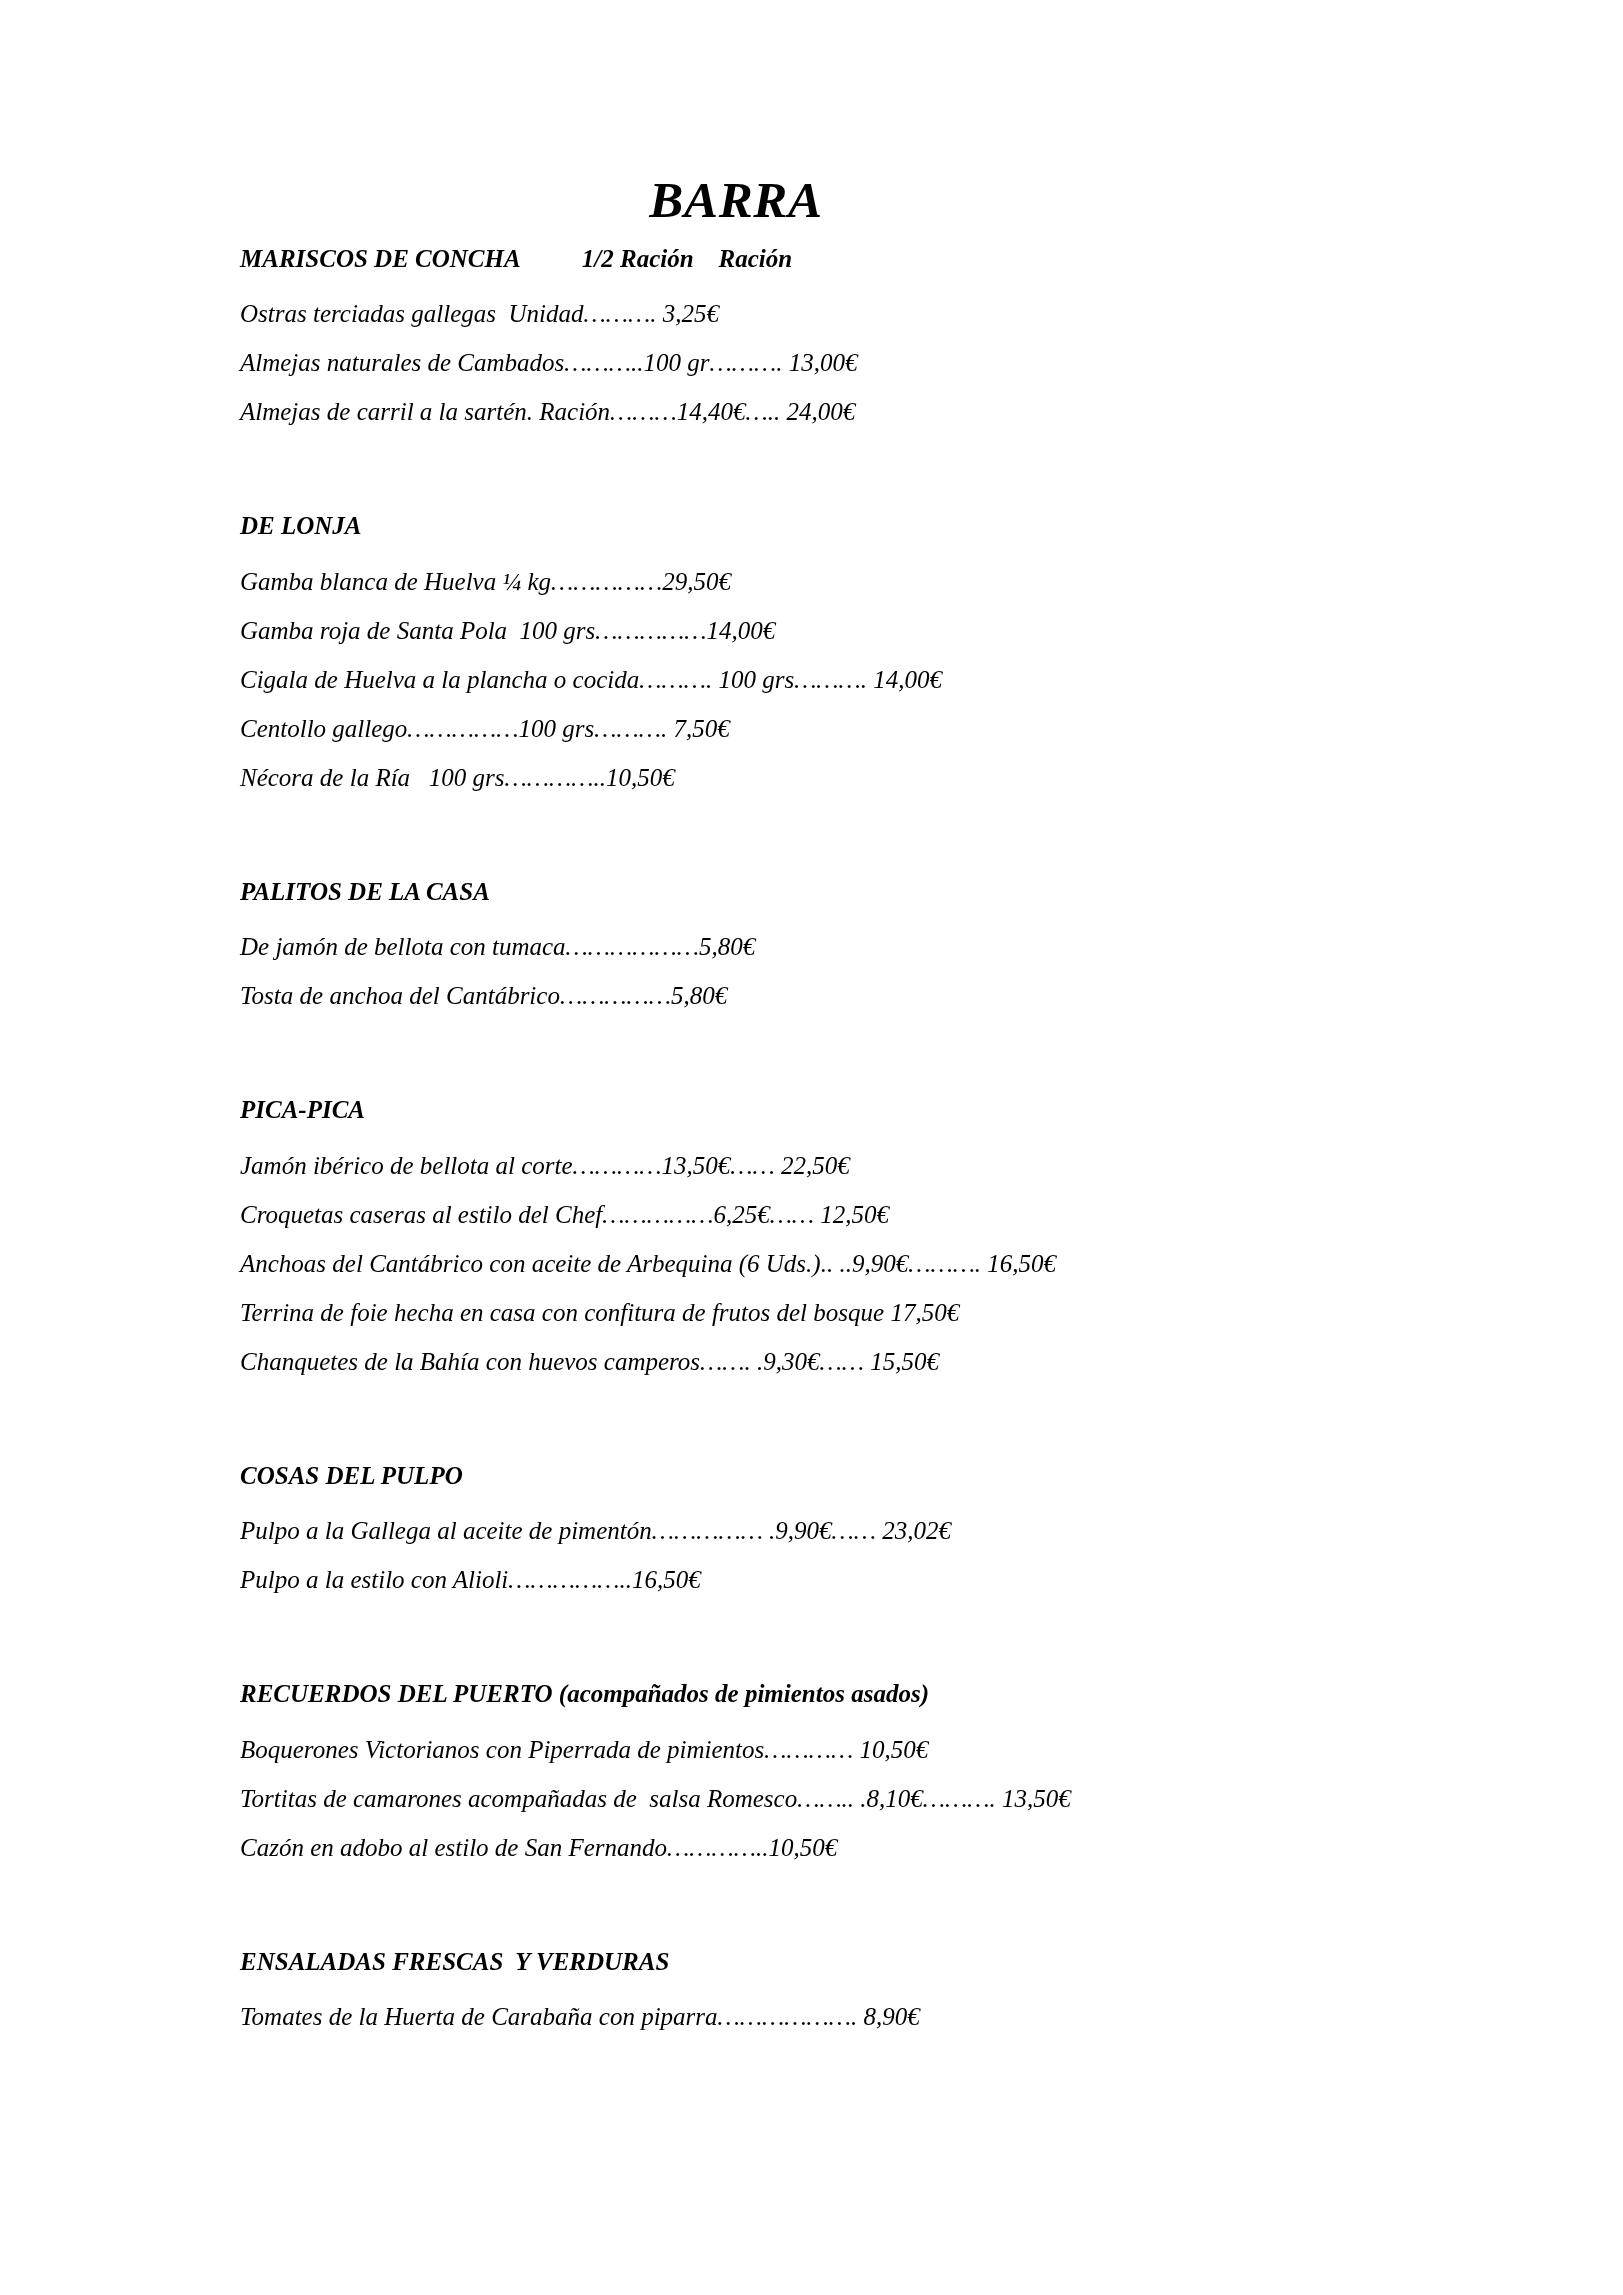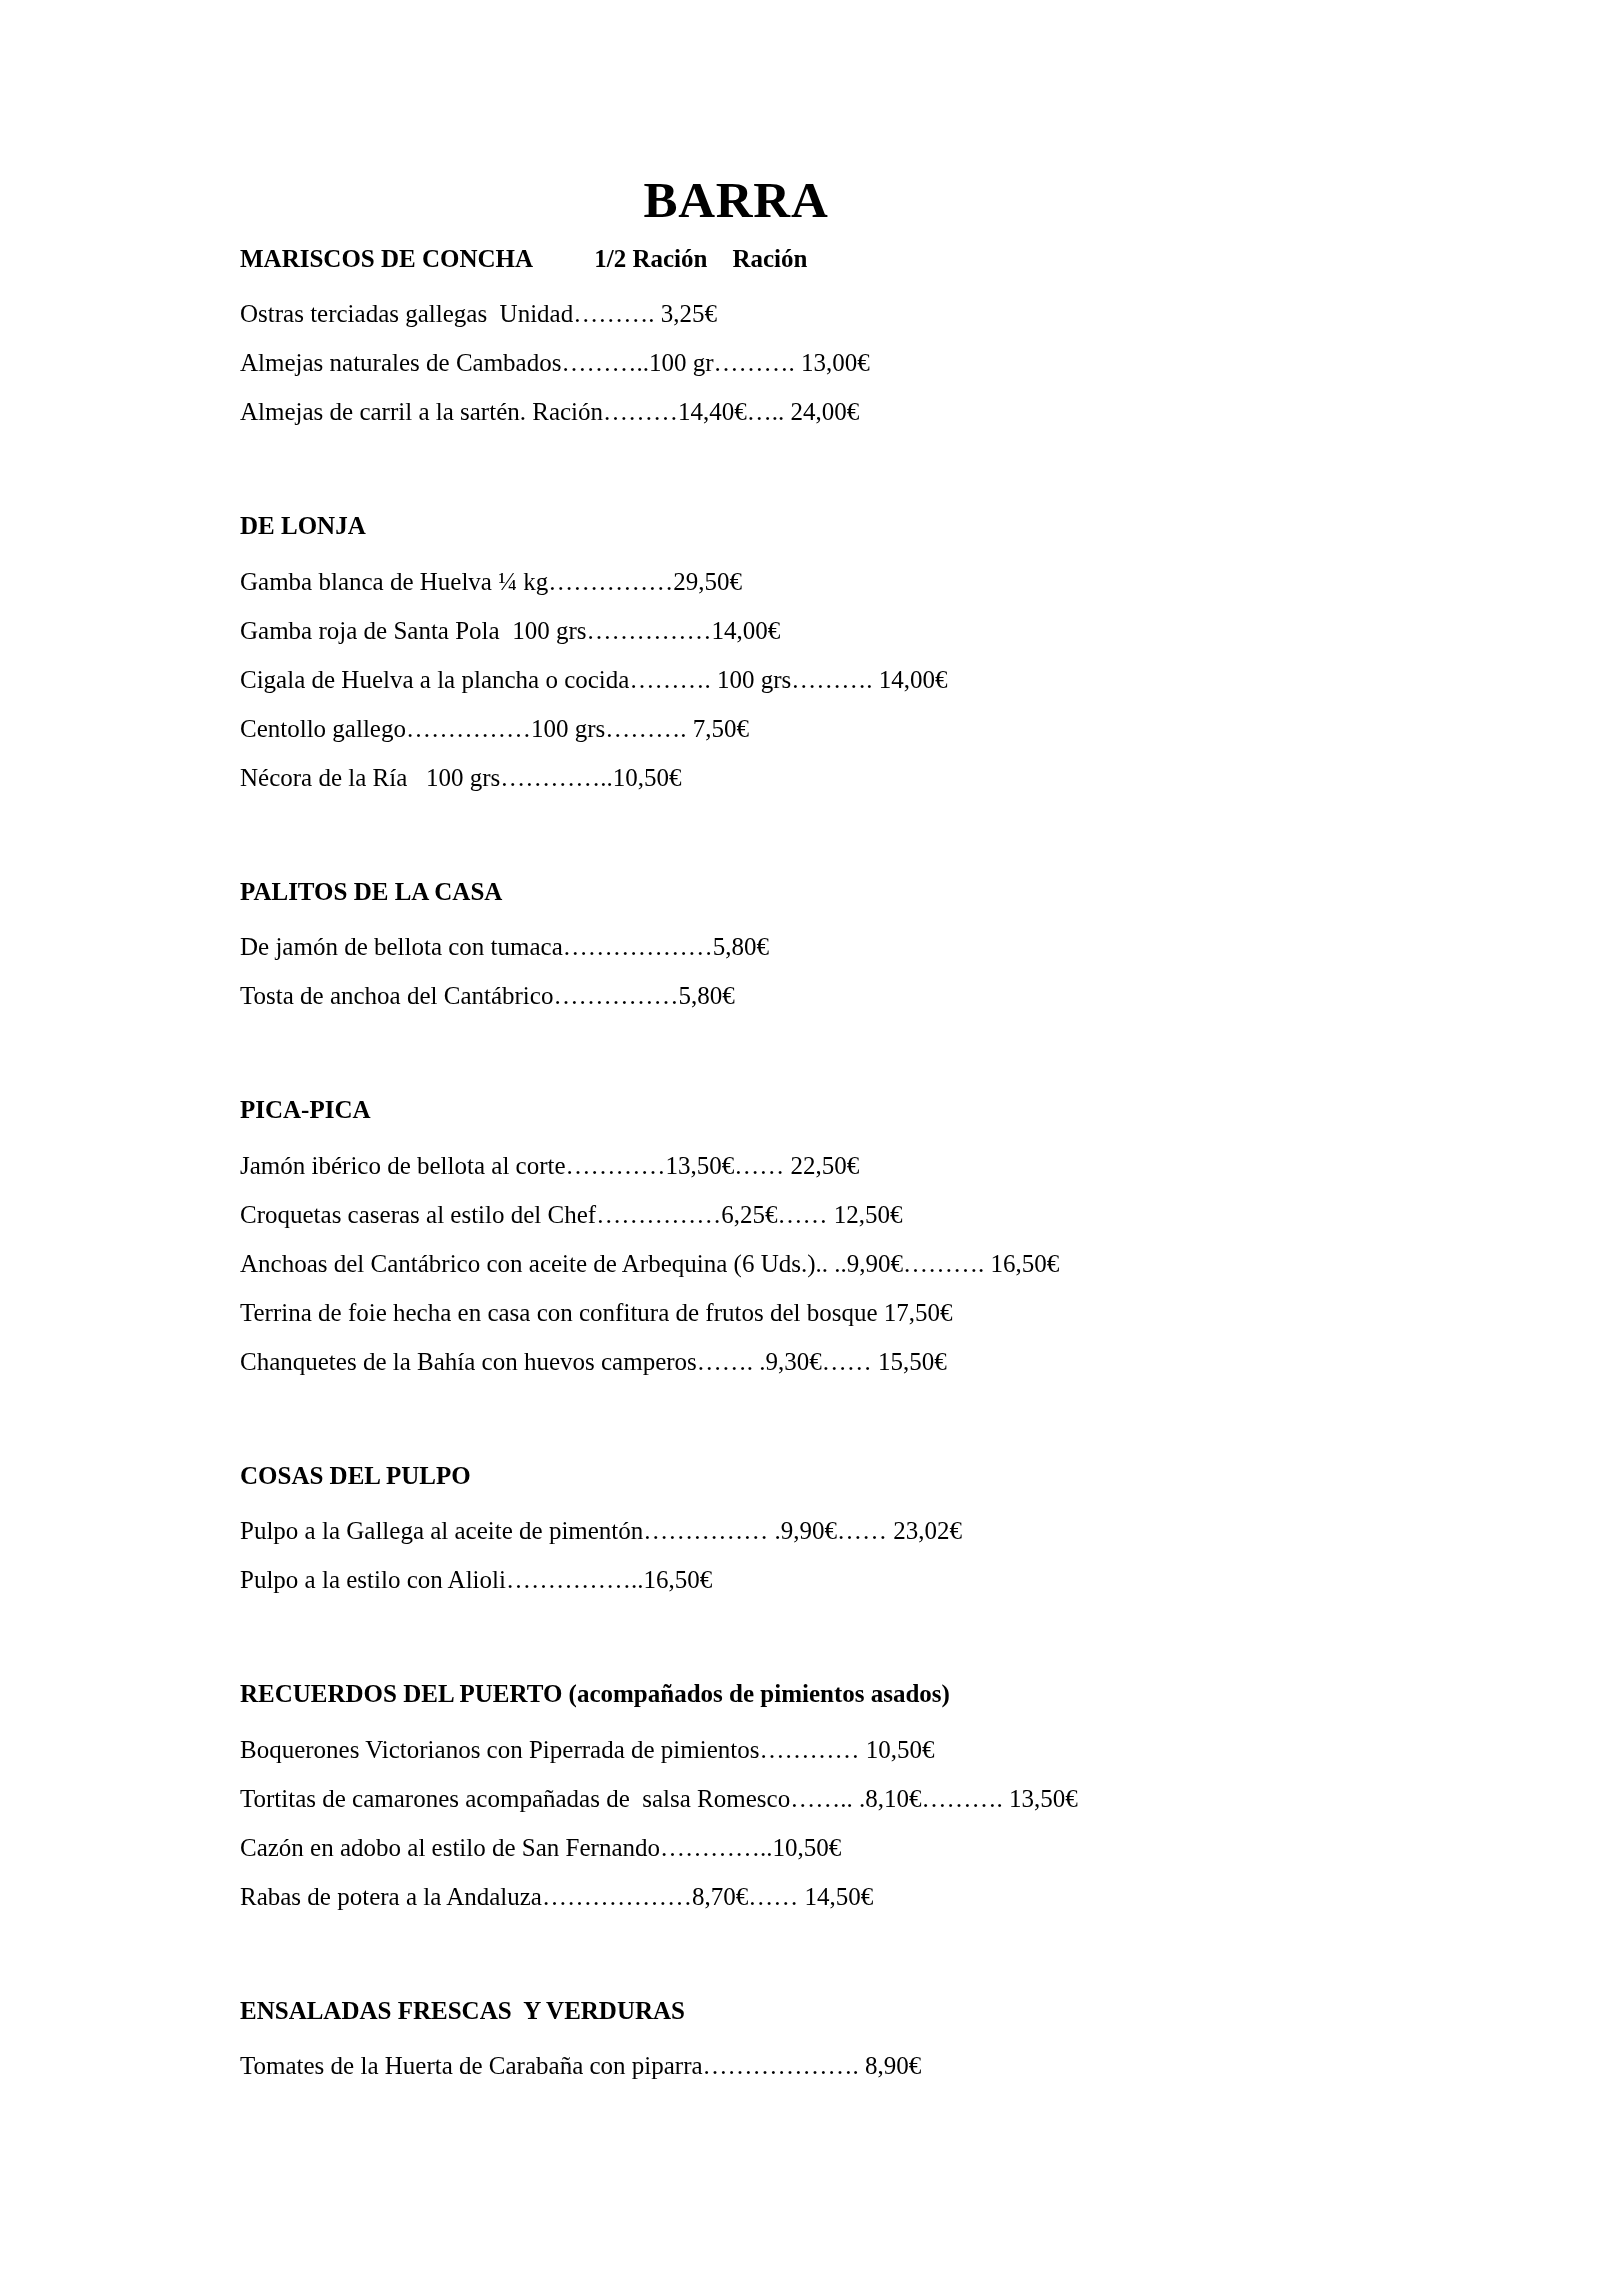--- a/index.html
+++ b/index.html
@@ -17,20 +17,21 @@
   }
   .page {
     position: relative;
     width: 1623px;
     height: 2295px;
     box-sizing: border-box;
     padding-top: 175px;
     padding-left: 228px;
     padding-right: 196px;
     background: #ffffff;
+    font-style: italic;
   }
   .menu-title {
     font-size: 51px;
     font-weight: bold;
     text-align: center;
     letter-spacing: 0.7px;
     margin: 0 0 19.6px 0;
     padding-right: 183px;
     line-height: 1.0;
   }
@@ -118,21 +119,20 @@
         <div class="item">Pulpo a la Gallega al aceite de pimentón…………… .9,90€…… 23,02€</div>
         <div class="item">Pulpo a la estilo con Alioli……………..16,50€</div>
       </div>
       <div class="section-gap"></div>
       <div class="section">
         <div class="section-head">RECUERDOS DEL PUERTO (acompañados de pimientos asados)</div>
         <div class="head-gap"></div>
         <div class="item">Boquerones Victorianos con Piperrada de pimientos………… 10,50€</div>
         <div class="item">Tortitas de camarones acompañadas de  salsa Romesco…….. .8,10€………. 13,50€</div>
         <div class="item">Cazón en adobo al estilo de San Fernando…………..10,50€</div>
-        <div class="item">Rabas de potera a la Andaluza………………8,70€…… 14,50€</div>
       </div>
       <div class="section-gap"></div>
       <div class="section">
         <div class="section-head">ENSALADAS FRESCAS  Y VERDURAS</div>
         <div class="head-gap"></div>
         <div class="item">Tomates de la Huerta de Carabaña con piparra………………. 8,90€</div>
       </div>
     </div>
 
 </div>

